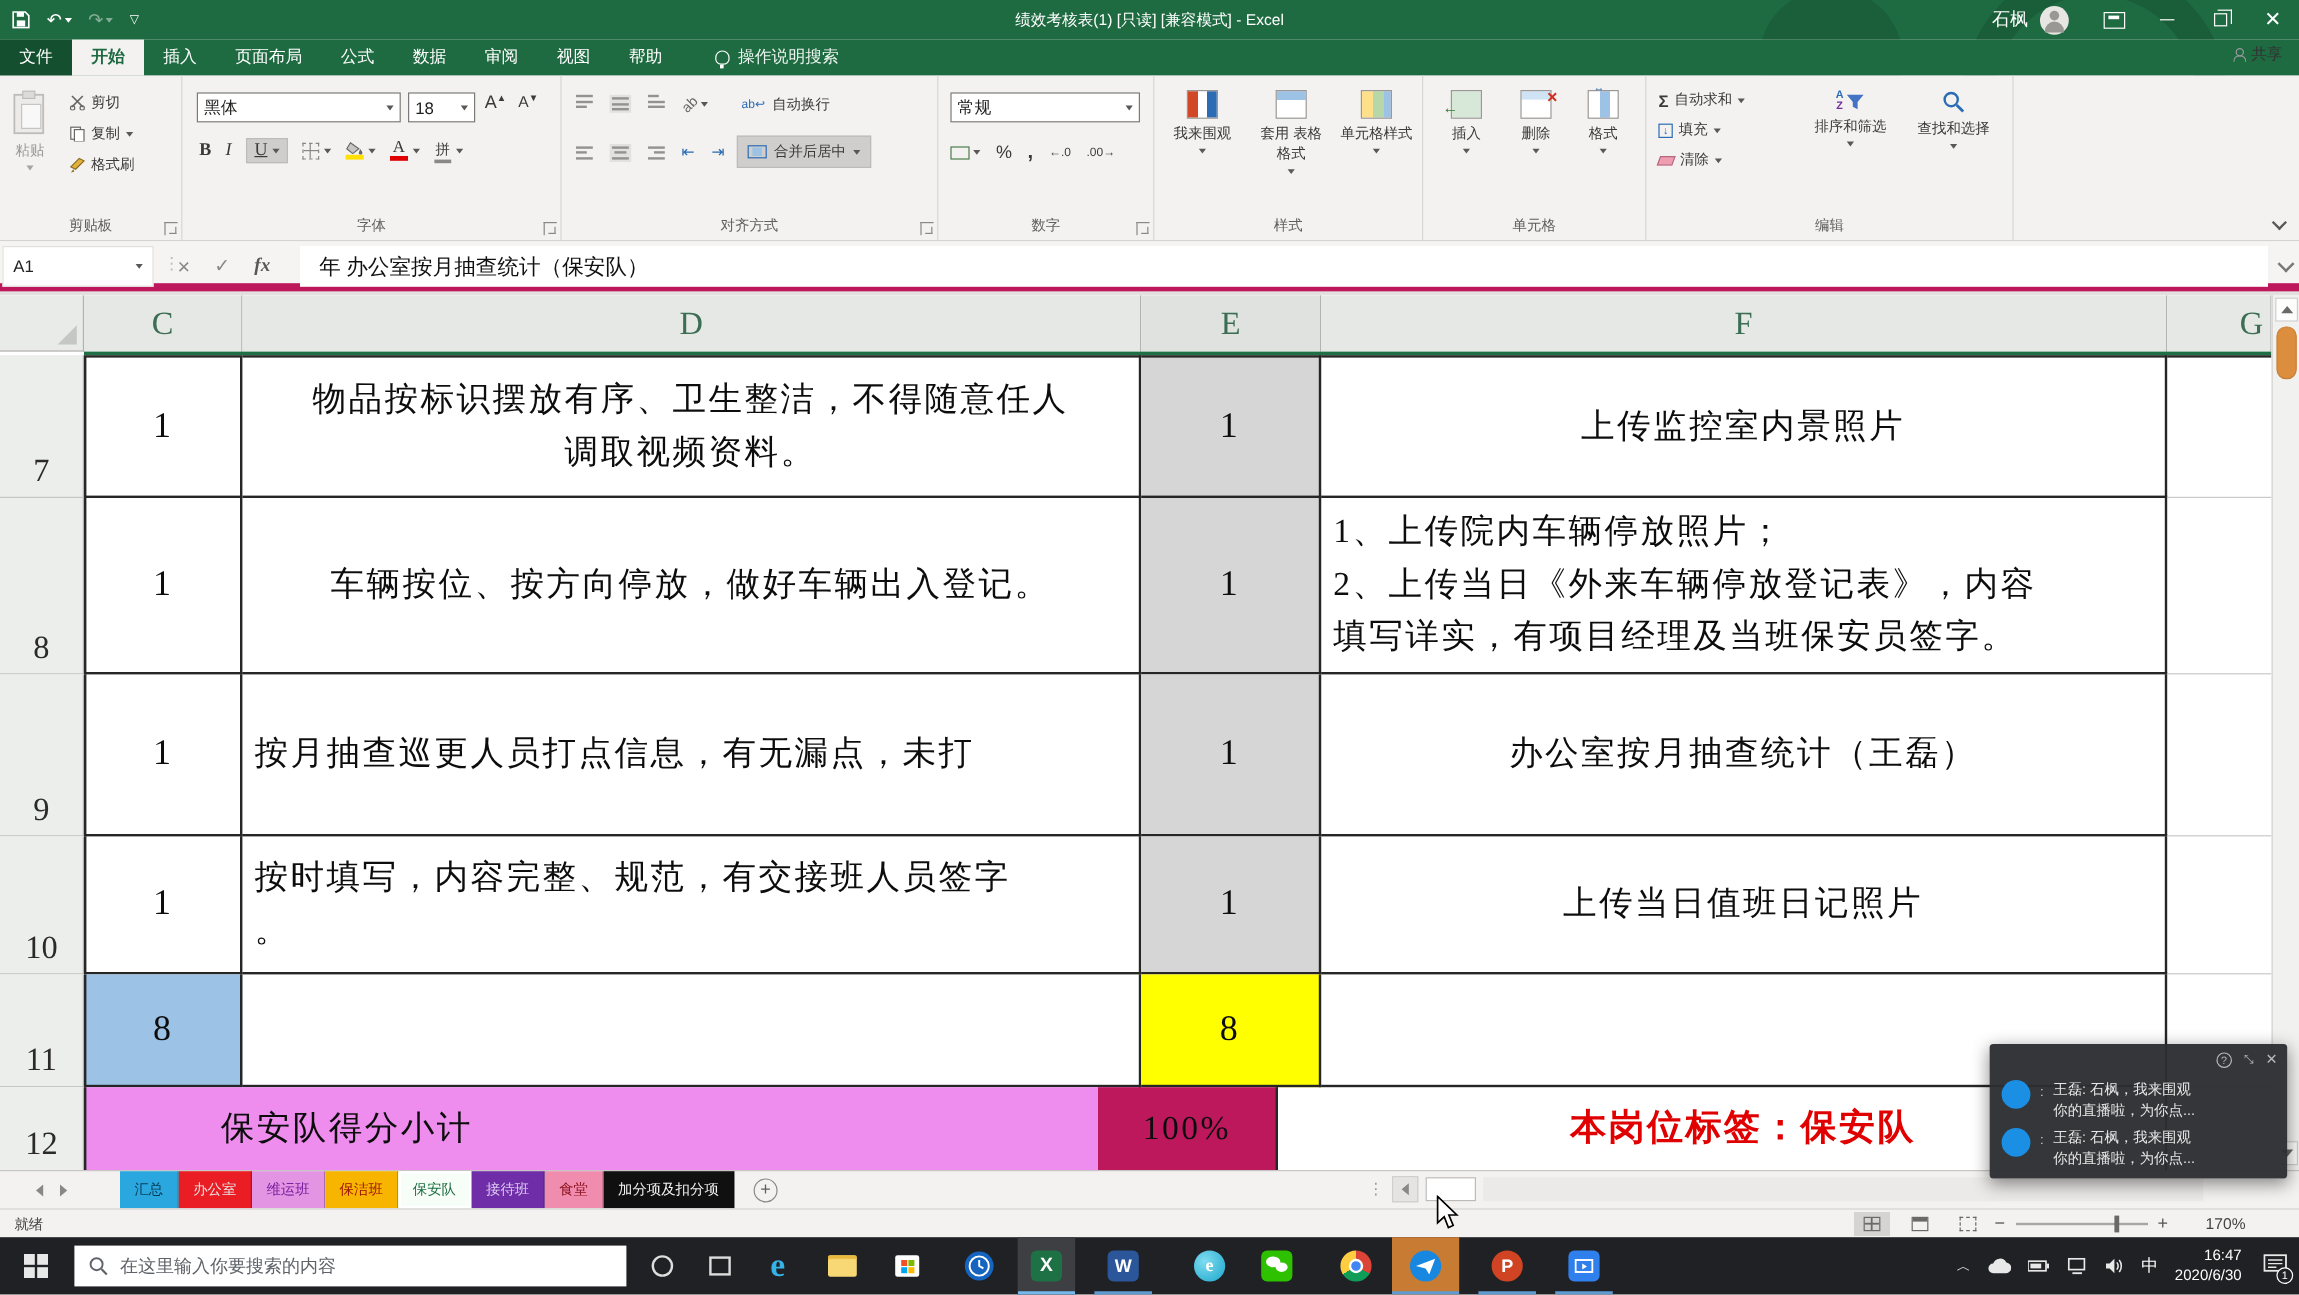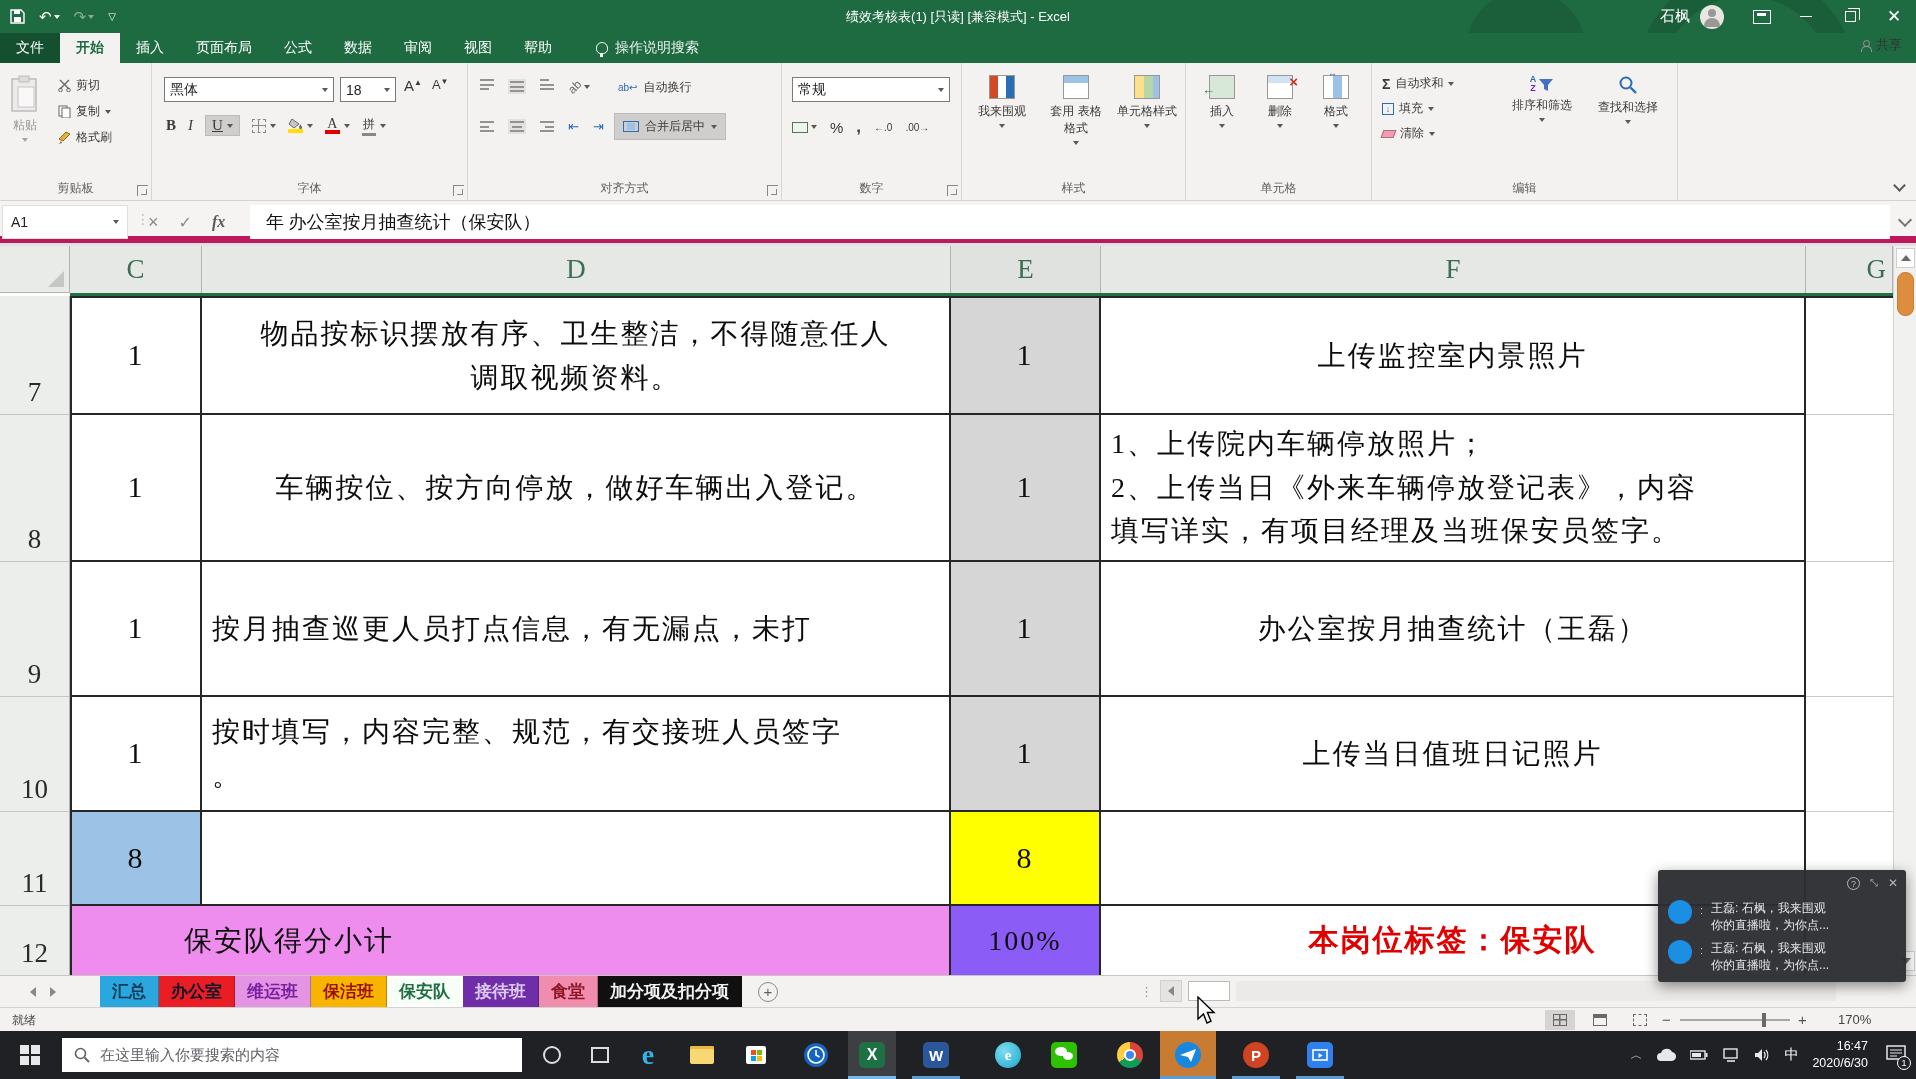--- a/index.html
+++ b/index.html
@@ -85,21 +85,21 @@
   .vs-btn { position:absolute; left:2px; width:19px; height:20px; background:#fdfdfd; border:1px solid #d0cece; display:flex; align-items:center; justify-content:center; }
   .tri-up { width:0;height:0;border-left:5px solid transparent;border-right:5px solid transparent;border-bottom:6px solid #6b6967; }
   .tri-down { width:0;height:0;border-left:5px solid transparent;border-right:5px solid transparent;border-top:6px solid #6b6967; }
   .vs-thumb { position:absolute; left:3px; top:26px; width:17px; height:44px; background:#dd8d3e; border-radius:8px; border:1px solid #c87f34; }
 
   
   .tabstrip { position:absolute; left:0; top:975px; width:1916px; height:32px; background:#f3f2f1; border-top:1px solid #c8c6c4; display:flex; align-items:stretch; }
   .tsnav { display:flex; align-items:center; gap:14px; padding:0 14px 0 30px; }
   .tri-l { width:0;height:0;border-top:5px solid transparent;border-bottom:5px solid transparent;border-right:6px solid #8a8886; }
   .tri-r { width:0;height:0;border-top:5px solid transparent;border-bottom:5px solid transparent;border-left:6px solid #8a8886; }
-  .stab { display:flex; align-items:center; padding:0 12px; font-size:17px; font-weight:700; border-right:1px solid rgba(0,0,0,.25); }
+  .stab { display:flex; align-items:center; padding:0 12px; font-size:12px; font-weight:400; border-right:1px solid rgba(0,0,0,.25); }
   .stab.active { outline:2px solid #fff; outline-offset:-2px; }
   .addsheet { width:20px; height:20px; border:1.5px solid #8a8886; border-radius:50%; color:#605e5c; font-size:15px; line-height:17px; text-align:center; align-self:center; margin-left:16px; }
   .hscroll { position:absolute; left:1140px; top:979px; height:24px; display:flex; align-items:center; gap:6px; }
   .hs-dots { color:#9a9896; font-size:13px; letter-spacing:1px; }
   .hs-btn { width:22px; height:22px; background:#e6e4e2; border:1px solid #d0cece; display:flex; align-items:center; justify-content:center; }
   .hs-thumb { width:42px; height:20px; background:#fff; border:1px solid #bdbbb9; }
   .hs-track { width:600px; height:20px; background:#eceae8; }
 
   
   .statusbar { position:absolute; left:0; top:1007px; width:1916px; height:24px; background:#f3f2f1; border-top:1px solid #d5d3d1; font-size:12px; color:#444; }
@@ -538,21 +538,21 @@
     <div class="cell" style="left:1101px;top:451px;width:705px;height:115px">上传当日值班日记照片</div>
     <div class="cell gcol" style="left:1806px;top:451px;width:87px;height:115px"></div>
 
     <div class="cell num leftb" style="left:70px;top:566px;width:132px;height:94px;background:#9cc2e5">8</div>
     <div class="cell" style="left:202px;top:566px;width:749px;height:94px"></div>
     <div class="cell num" style="left:951px;top:566px;width:150px;height:94px;background:#ffff00">8</div>
     <div class="cell" style="left:1101px;top:566px;width:705px;height:94px"></div>
     <div class="cell gcol" style="left:1806px;top:566px;width:87px;height:94px"></div>
 
     <div class="cell left leftb" style="left:70px;top:660px;width:881px;height:69px;background:#ee8dee;border-bottom:none;padding-left:112px">保安队得分小计</div>
-    <div class="cell" style="left:951px;top:660px;width:150px;height:70px;background:#8b5cf6;border-bottom:none">100%</div>
+    <div class="cell" style="left:915px;top:660px;width:150px;height:70px;background:#be185d;border-bottom:none">100%</div>
     <div class="cell" style="left:1101px;top:660px;width:705px;height:69px;border-bottom:none;color:#e00000;font-weight:600;font-size:30px">本岗位标签：保安队</div>
     <div class="cell gcol" style="left:1806px;top:660px;width:87px;height:69px;border-bottom:none"></div>
   </div>
 
   <div class="vscroll">
     <div class="vs-btn" style="top:2px">
         <span class="tri-up"></span>
       </div>
     <div class="vs-thumb"></div>
     <div class="vs-btn" style="top:705px">
@@ -560,21 +560,21 @@
       </div>
   </div>
 
   <div class="tabstrip">
     <div class="tsnav">
       <span class="tri-l"></span>
       <span class="tri-r"></span>
     </div>
     <div style="width:30px"></div>
     <div class="stab" style="background:#2ba7e0;color:#083a54">汇总</div>
-    <div class="stab" style="background:#ea1c24;color:#0f172a">办公室</div>
+    <div class="stab" style="background:#ea1c24;color:#e5e5e5">办公室</div>
     <div class="stab" style="background:#e394e3;color:#7a1fa0">维运班</div>
     <div class="stab" style="background:#f7b500;color:#9c1006">保洁班</div>
     <div class="stab active" style="background:#f7fdf7;color:#1d6f42">保安队</div>
     <div class="stab" style="background:#6f2da8;color:#dcc9f0">接待班</div>
     <div class="stab" style="background:#f08cae;color:#8c1622">食堂</div>
     <div class="stab" style="background:#101010;color:#f2f2f2">加分项及扣分项</div>
     <div class="addsheet">+</div>
   </div>
   <div class="hscroll">
     <span class="hs-dots">⋮</span>

